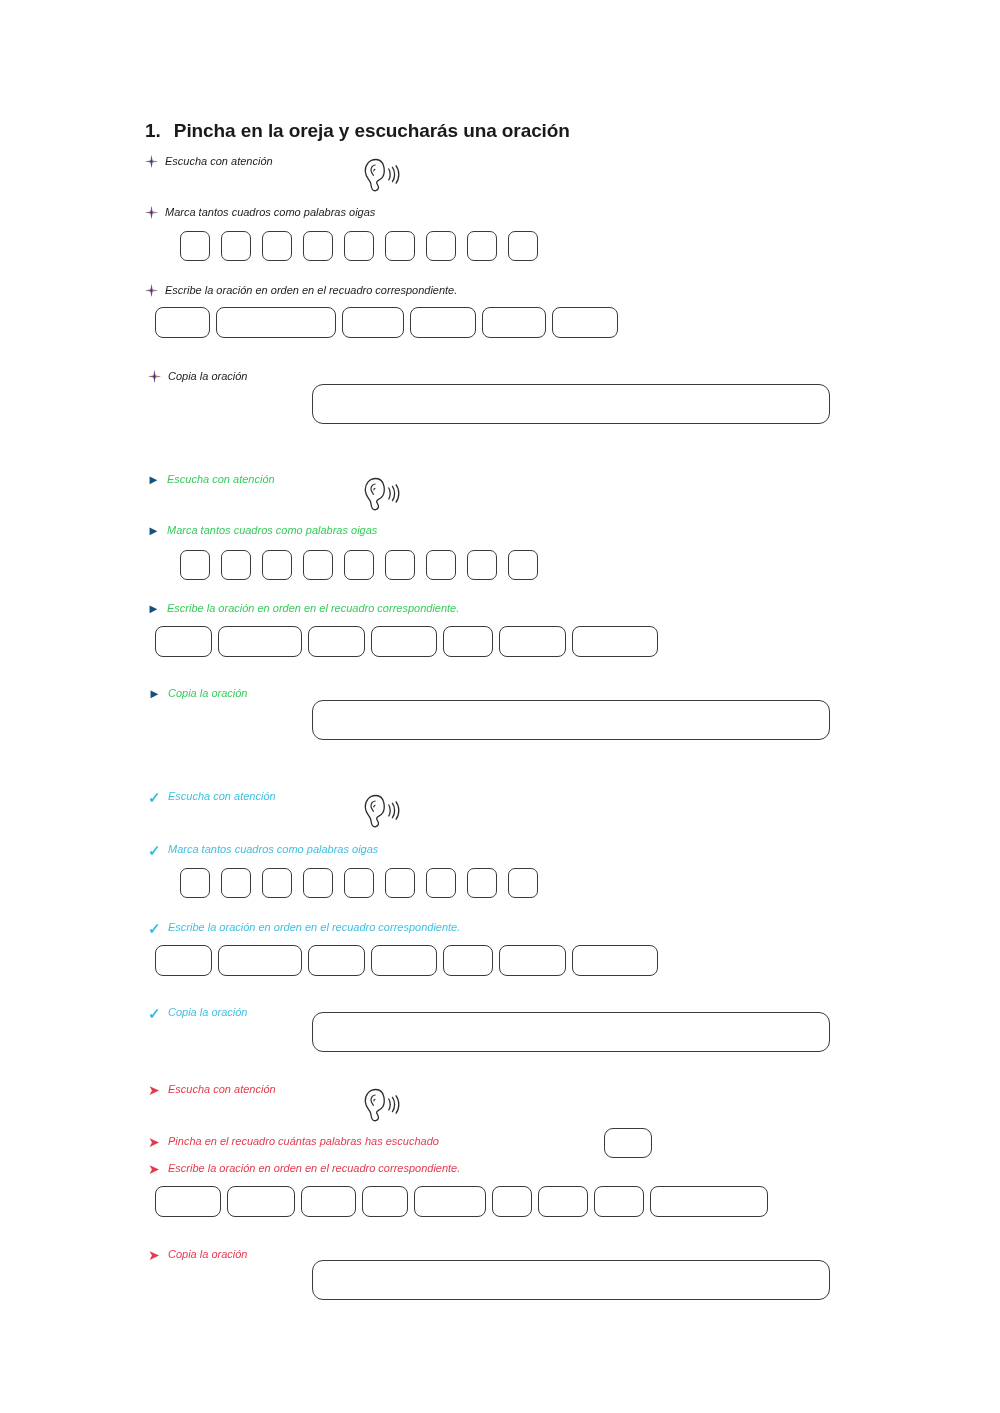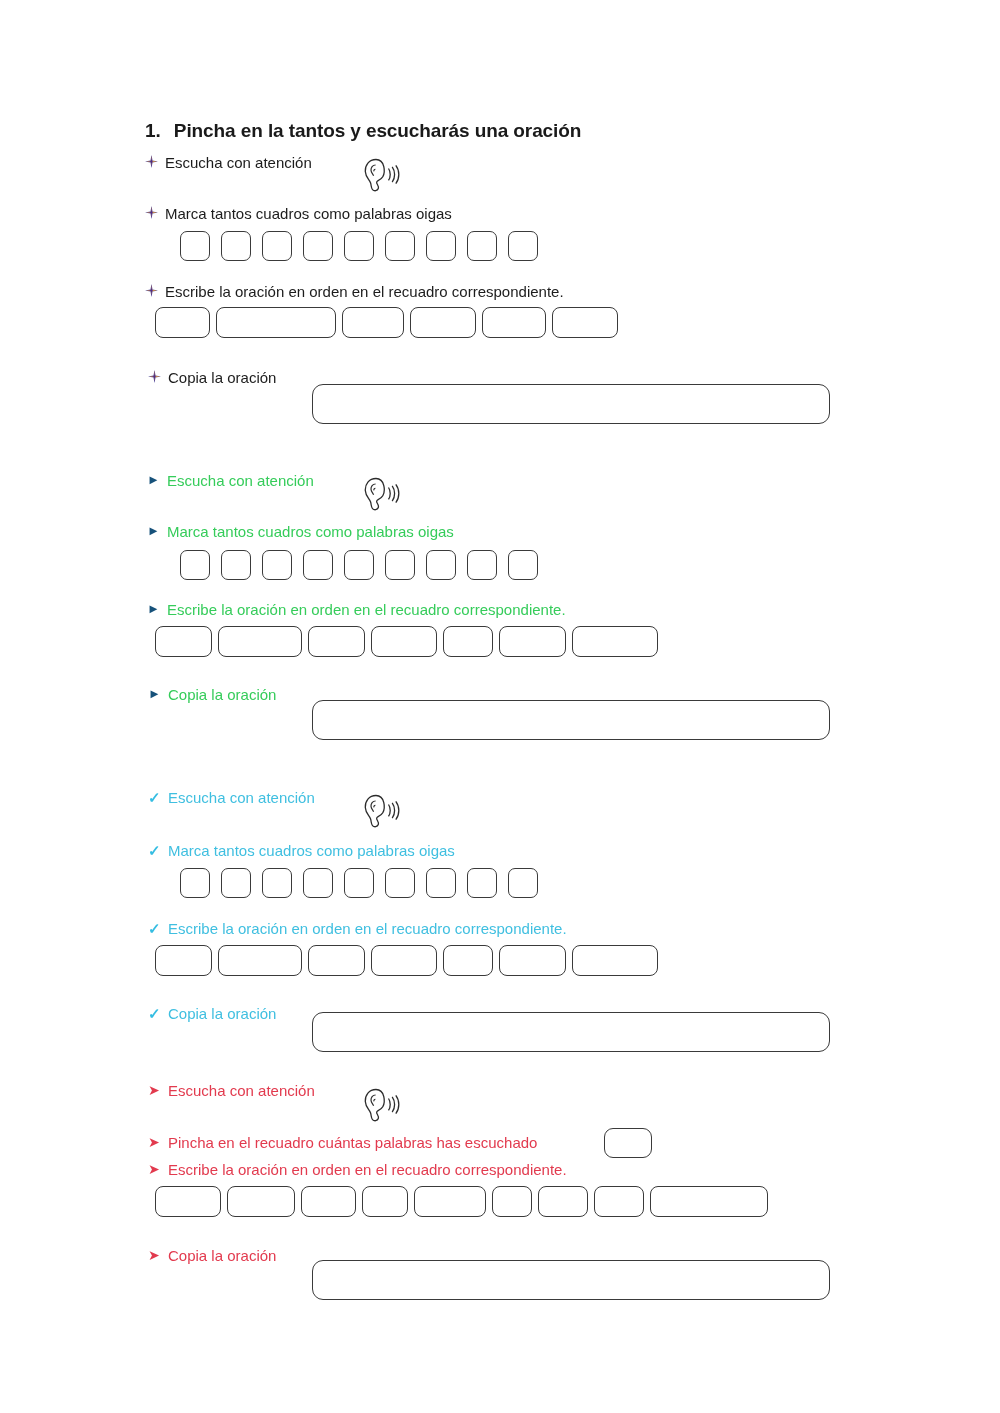--- a/index.html
+++ b/index.html
@@ -51,23 +51,24 @@
   }
   .bullet {
     width: 20px;
     flex: 0 0 20px;
     display: flex;
     align-items: center;
     justify-content: flex-start;
     line-height: 1;
   }
   .label {
-    font-size: 15px;
+    font-size: 11px;
     line-height: 1.1;
     white-space: nowrap;
+    font-style: italic;
   }
 
   
   .b-star { position: relative; width: 13px; height: 13px; }
   .b-star svg { display: block; }
   .b-tri { font-size: 13px; line-height: 1; color: #16517a; }
   .b-chk { font-size: 15px; line-height: 1; color: #35bde2; font-weight: bold; }
   .b-arr { font-size: 14px; line-height: 1; color: #e23a4e; }
 
   
@@ -122,21 +123,21 @@
     height: 30px;
   }
 </style>
 </head>
 <body>
 
 <div class="page">
 
   <div class="title-row">
     <span class="title-num">1.</span>
-    <span class="title-text">Pincha en la tantos y escucharás una oración</span>
+    <span class="title-text">Pincha en la oreja y escucharás una oración</span>
   </div>
 
   <div class="row" style="left:145px; top:155px;">
     <span class="bullet">
       <span class="b-star">
         <svg viewBox="0 0 20 20" width="13" height="13">
           <polygon points="10,0 11.6,8.4 20,10 11.6,11.6 10,20 8.4,11.6 0,10 8.4,8.4" fill="#4646a0"></polygon>
           <polygon points="10,1 11.2,8.8 18.6,10 11.2,11.2 10,17 9,11.2 2,10 9,8.8" fill="#f0a030" opacity="0.85"></polygon>
           <polygon points="10,1 10.8,9.2 13,10 10.8,10.8 10,19 9.2,10.8 4,10 9.2,9.2" fill="#4b2b8c"></polygon>
         </svg>

